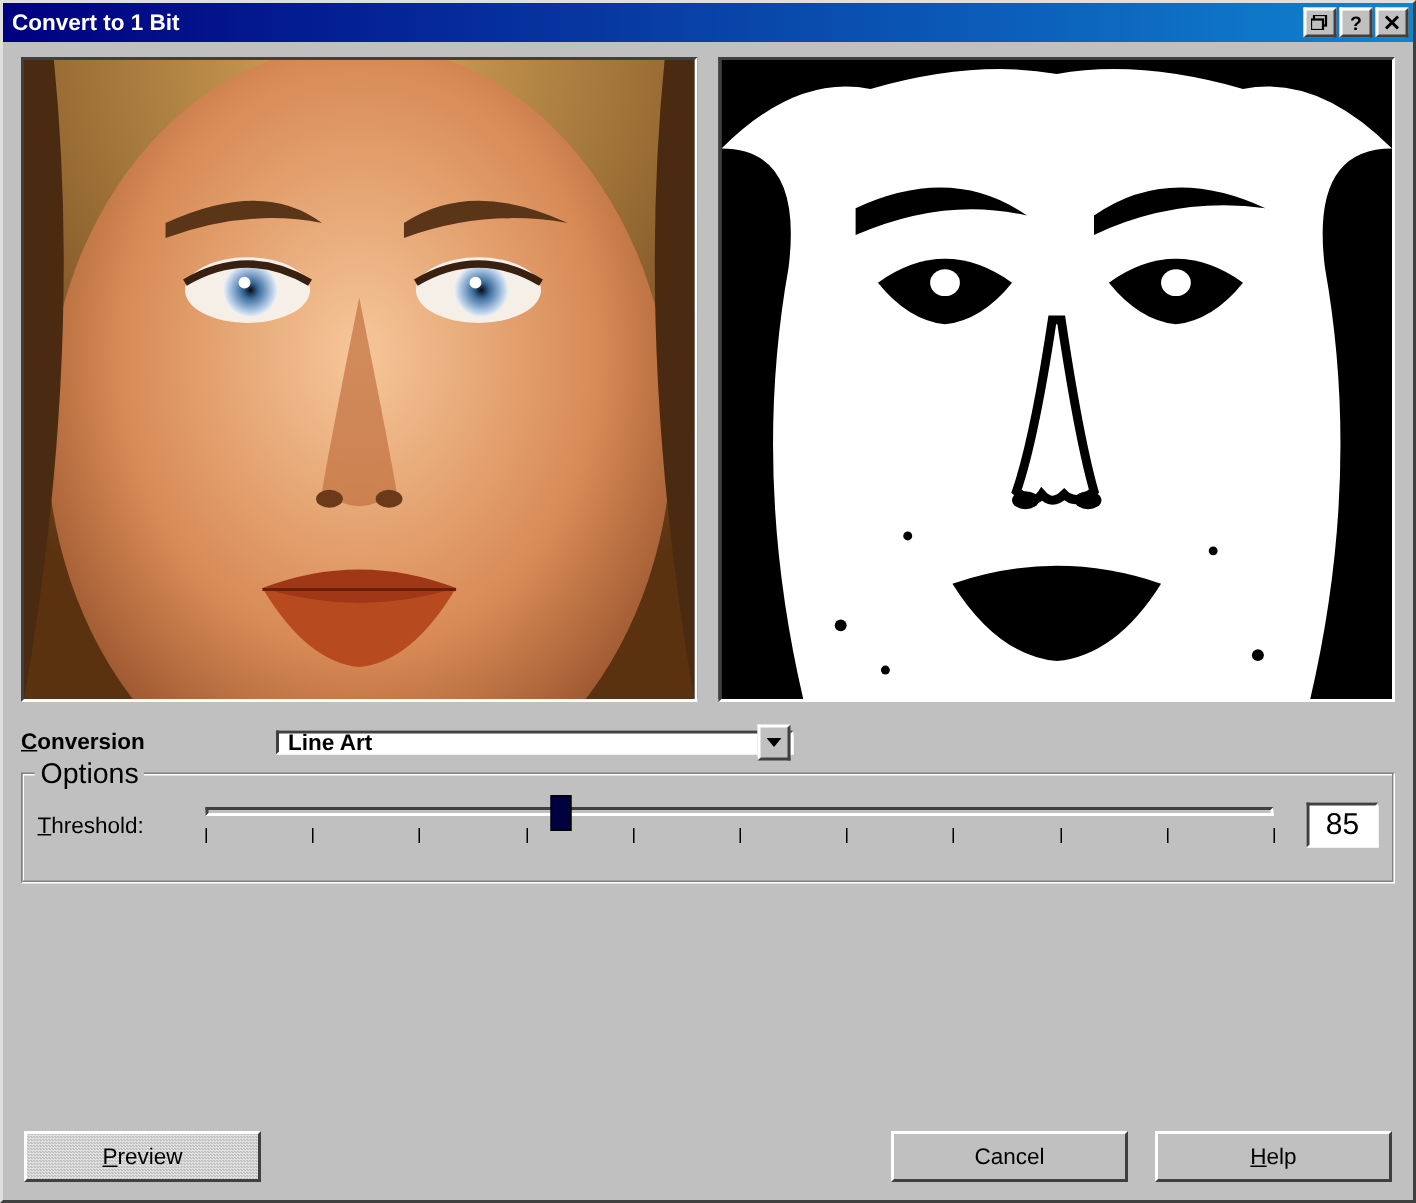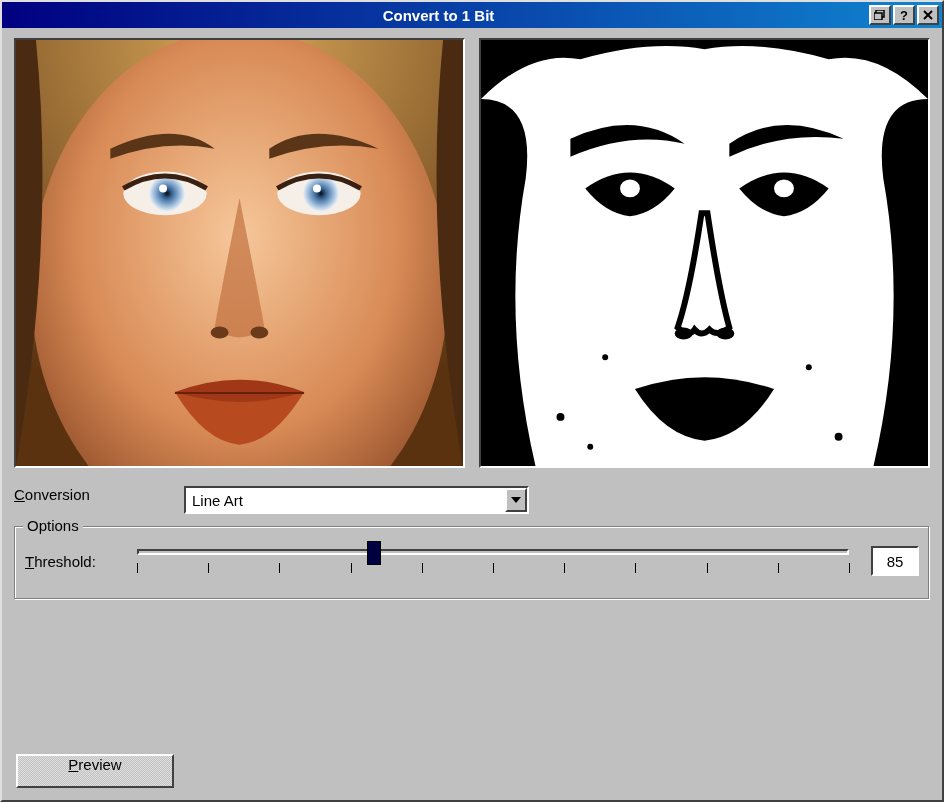--- a/index.html
+++ b/index.html
@@ -25,21 +25,21 @@
   .titlebar {
     background: linear-gradient(to right, #000080, #1084d0);
     color: #fff;
     display: flex;
     align-items: center;
     padding: 2px 3px 2px 6px;
     height: 26px;
     font-weight: bold;
     font-size: 15px;
   }
-  .titlebar .title-text { flex: 1; text-align: center; }
+  .titlebar .title-text { flex: 1; }
   .titlebar .title-buttons { display: flex; gap: 2px; }
   .title-btn {
     width: 22px; height: 20px;
     background: #c0c0c0;
     border: 2px solid;
     border-color: #ffffff #404040 #404040 #ffffff;
     display: flex; align-items: center; justify-content: center;
     font-family: Arial, sans-serif;
     font-weight: bold;
     font-size: 13px;
@@ -64,31 +64,32 @@
     height: 430px;
     border: 2px solid;
     border-color: #404040 #ffffff #ffffff #404040;
     background: #000;
     position: relative;
     overflow: hidden;
   }
   .preview-pane svg { width: 100%; height: 100%; display: block; }
   .row {
     display: flex;
-    align-items: flex-start;
+    align-items: flex-end;
     margin-bottom: 12px;
+    font-weight: bold;
   }
   .row-label {
     width: 170px;
     font-size: 15px;
   }
   .row-label .ul { text-decoration: underline; }
   .combo {
     width: 345px;
-    height: 28px;
+    height: 16px;
     background: #fff;
     border: 2px solid;
     border-color: #404040 #ffffff #ffffff #404040;
     display: flex;
     align-items: center;
     position: relative;
   }
   .combo-text {
     padding-left: 6px;
     flex: 1;
@@ -111,21 +112,21 @@
     padding: 14px 10px 18px 10px;
     position: relative;
     margin-bottom: 10px;
   }
   .groupbox-legend {
     position: absolute;
     top: -10px;
     left: 8px;
     background: #c0c0c0;
     padding: 0 4px;
-    font-size: 15px;
+    font-size: 19px;
   }
   .threshold-row {
     display: flex;
     align-items: center;
     gap: 22px;
   }
   .th-label {
     width: 90px;
     font-size: 15px;
   }
@@ -164,35 +165,35 @@
     height: 10px;
     background: #000;
   }
   .value-box {
     width: 48px;
     height: 30px;
     background: #fff;
     border: 2px solid;
     border-color: #404040 #ffffff #ffffff #404040;
     display: flex; align-items: center; justify-content: center;
-    font-size: 15px;
+    font-size: 20px;
   }
   .spacer { flex: 1; }
   .button-row {
     display: flex;
     gap: 18px;
     padding: 4px 2px 6px 2px;
   }
   .btn {
     width: 158px;
     height: 34px;
     background: #c0c0c0;
     border: 2px solid;
     border-color: #ffffff #404040 #404040 #ffffff;
-    display: flex; justify-content: center;
+    display: flex; align-items: center; justify-content: center;
     font-size: 15px;
     cursor: default;
   }
   .btn.default {
     box-shadow: 0 0 0 1px #000;
   }
   .btn .ul { text-decoration: underline; }
   .btn.toggled {
     background: repeating-conic-gradient(#c0c0c0 0% 25%, #e0e0e0 0% 50%) 50% / 2px 2px;
   }
@@ -346,16 +347,20 @@
       </div>
     </div>
 
     <div class="spacer"></div>
 
     <div class="button-row">
       <div class="btn toggled">
         <span><span class="ul">P</span><span>review</span></span>
       </div>
       <div style="flex:1"></div>
+      <div class="btn">Cancel</div>
+      <div class="btn">
+        <span><span class="ul">H</span><span>elp</span></span>
+      </div>
     </div>
 
   </div>
 </div>
 
 </body></html>

